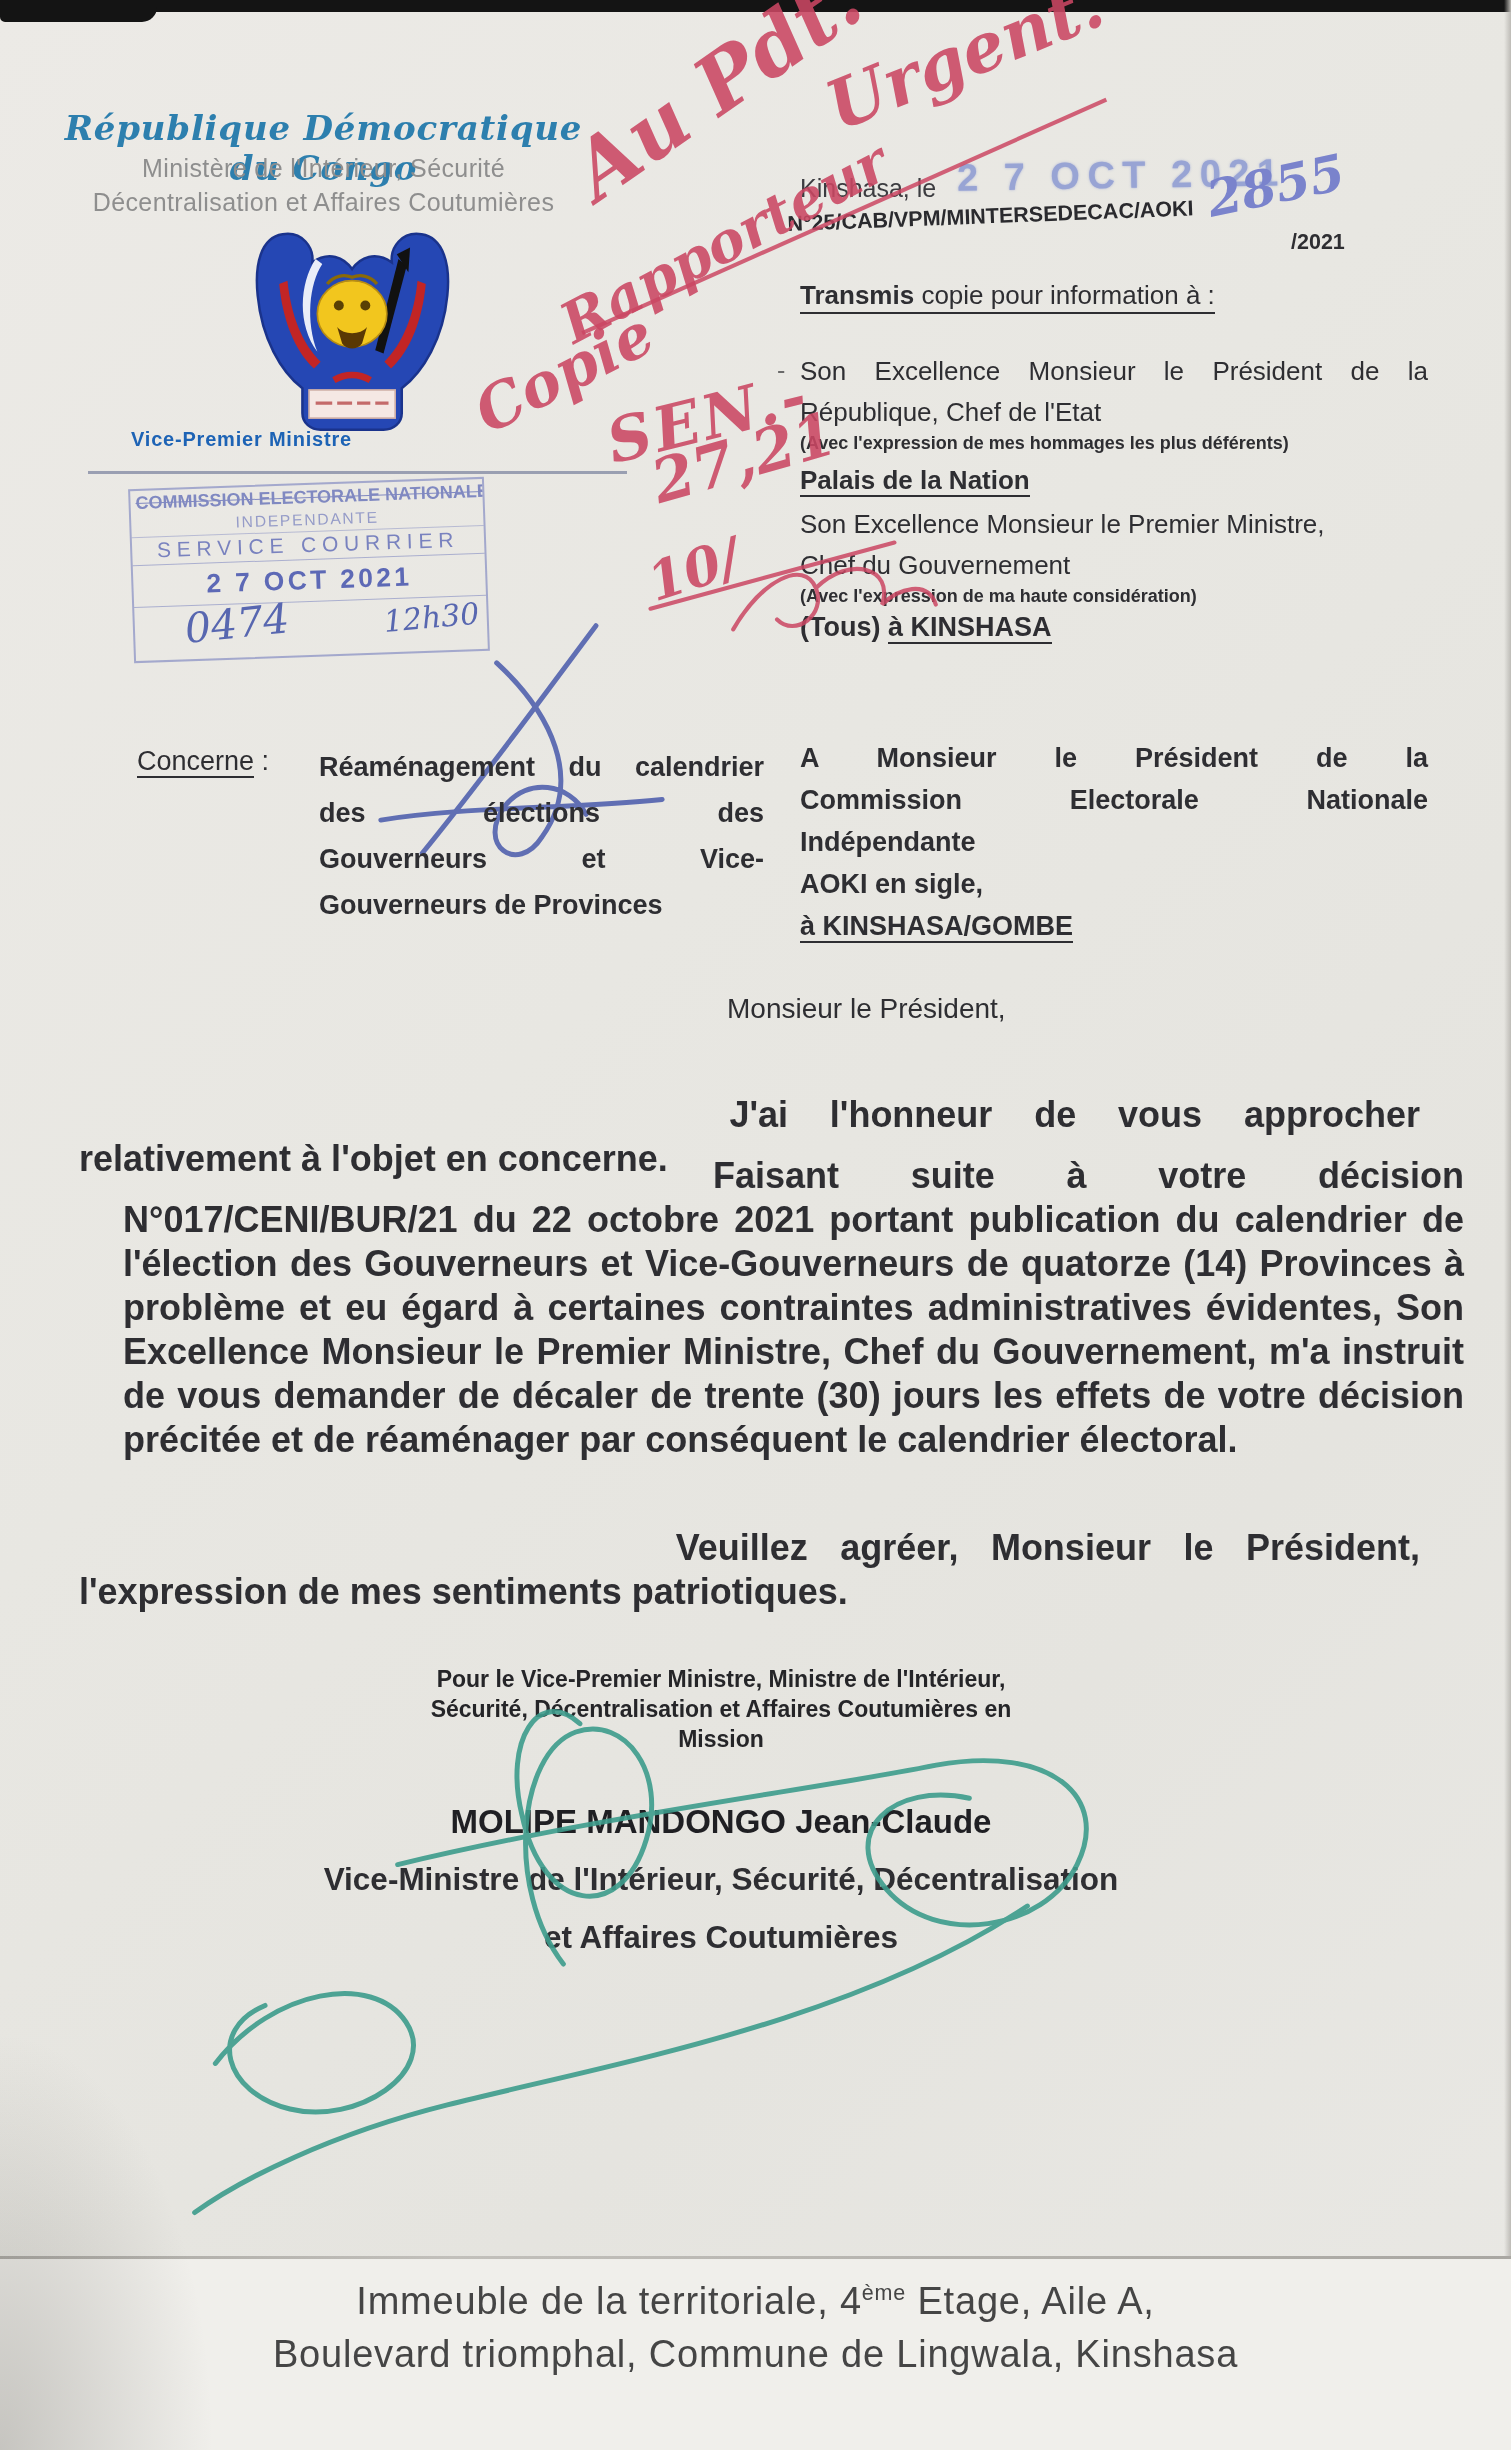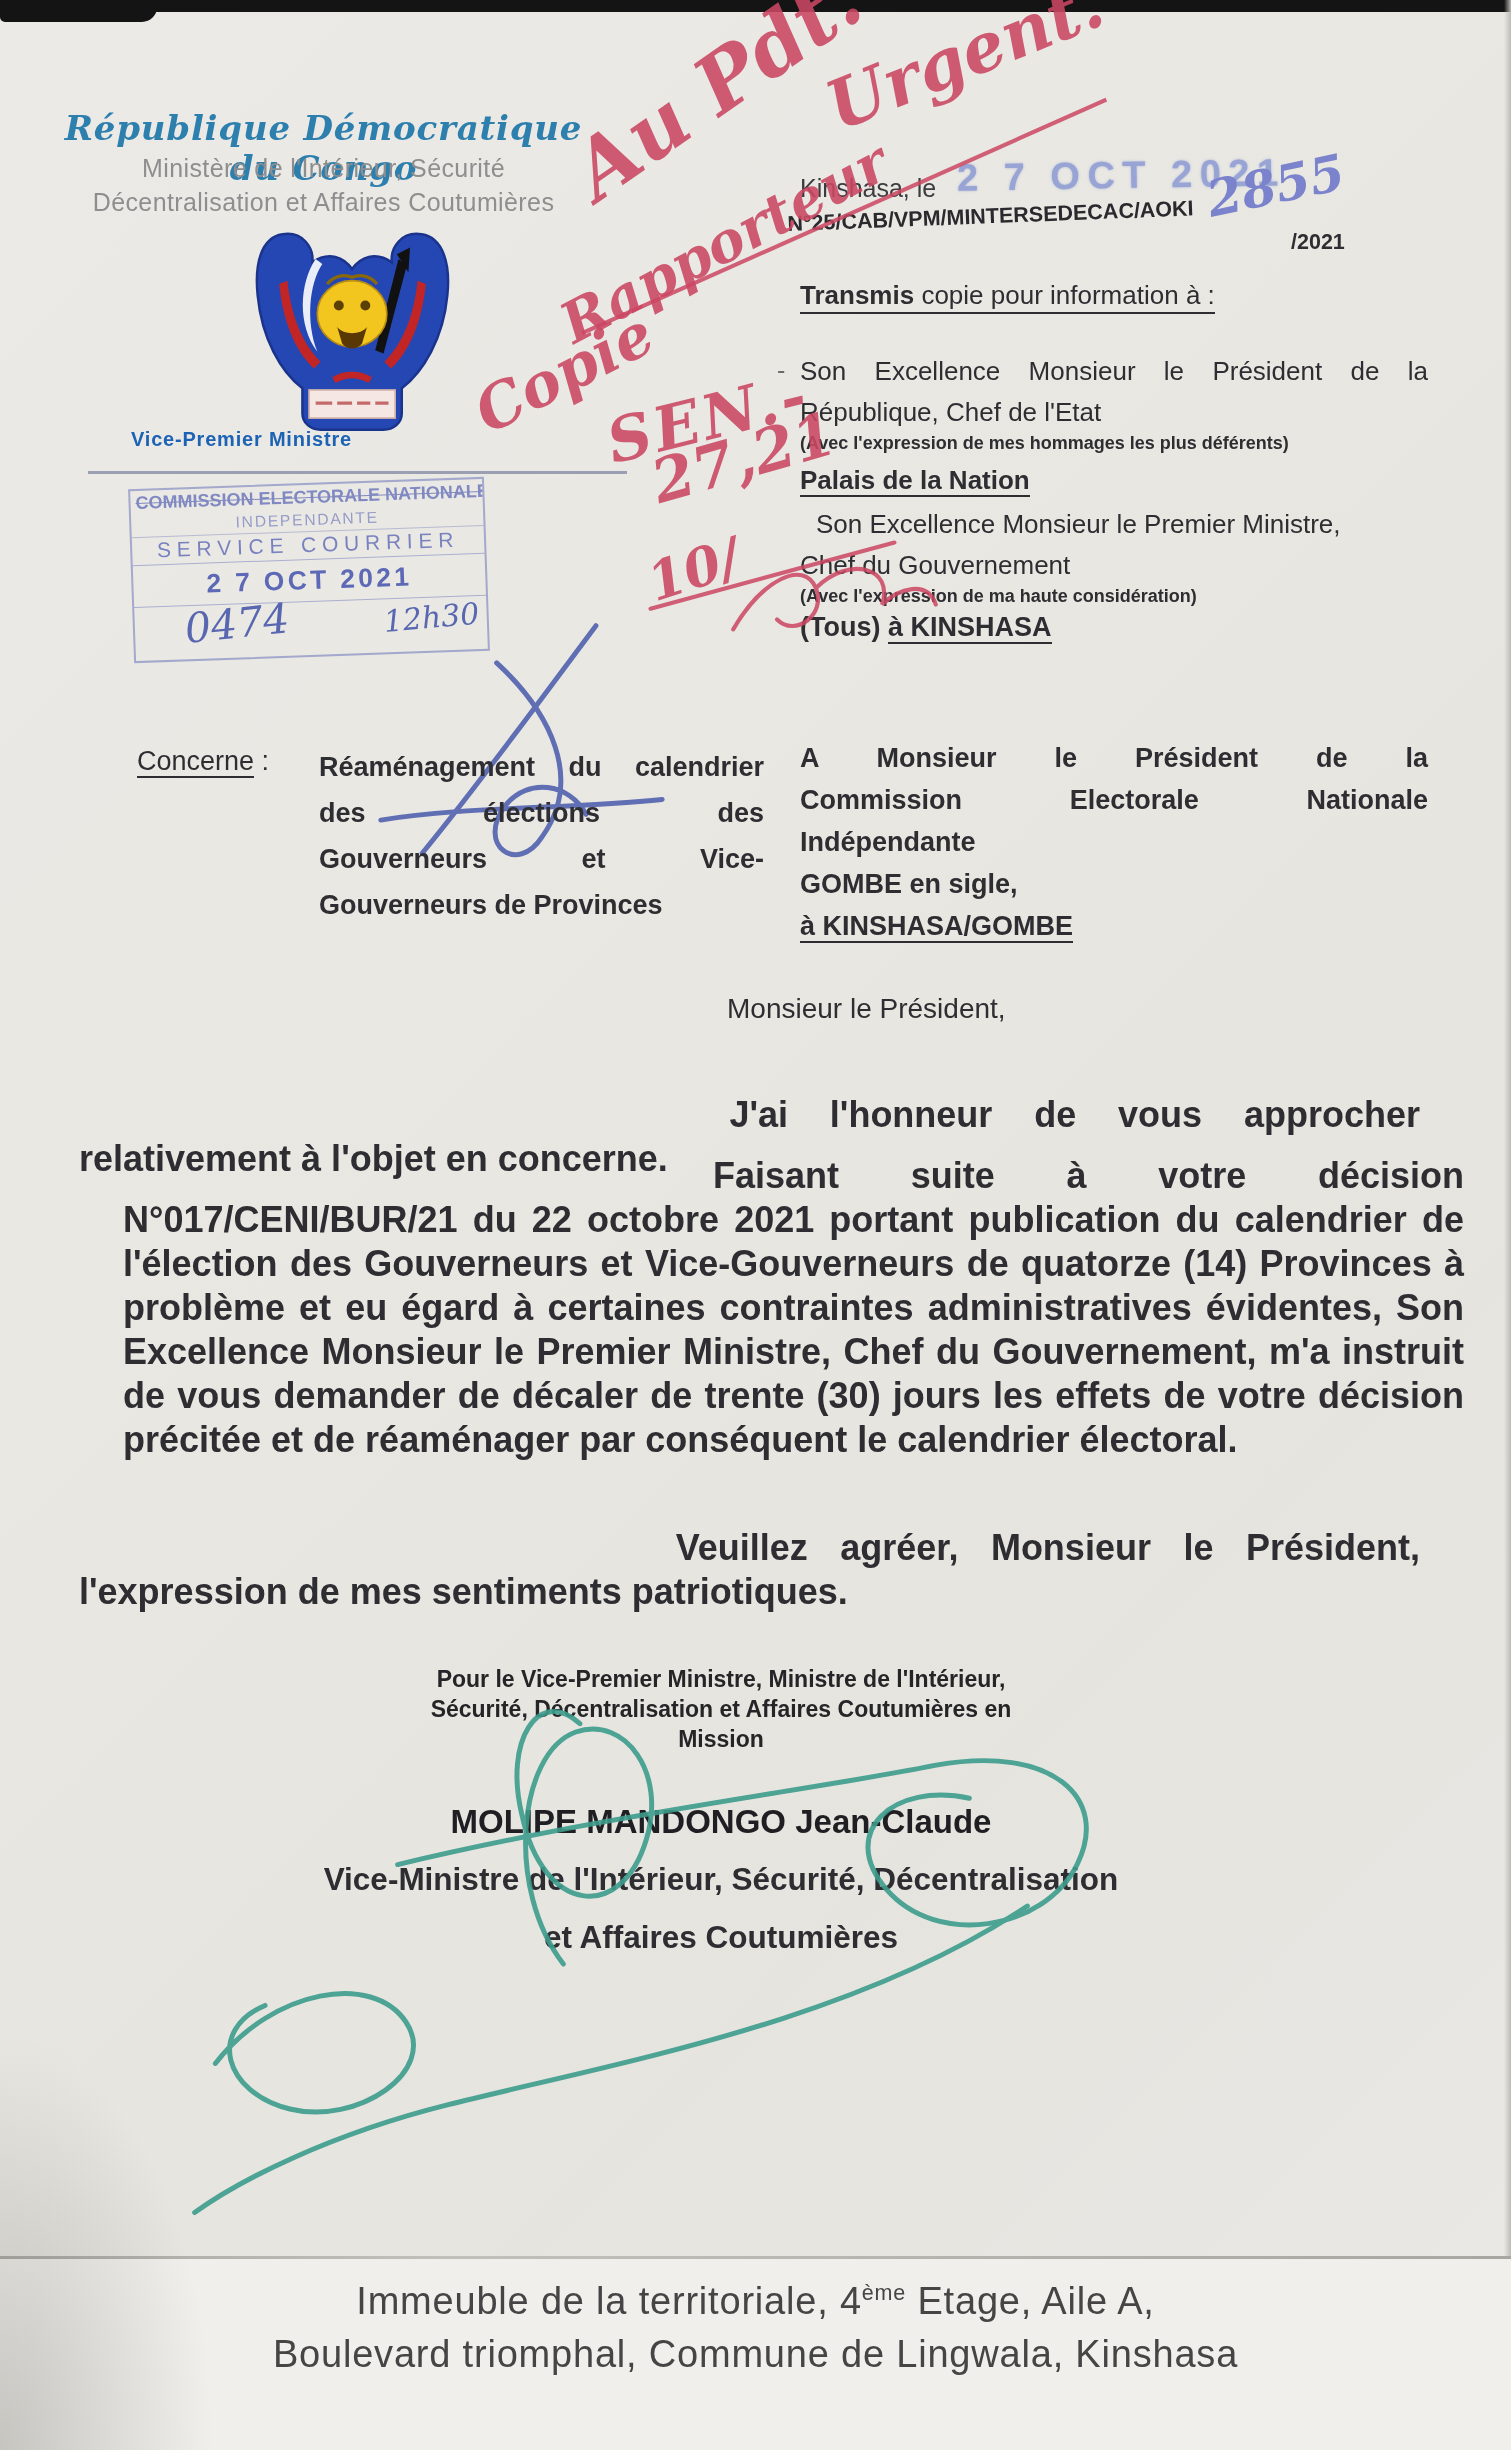--- a/index.html
+++ b/index.html
@@ -164,41 +164,41 @@
   <div class="abs transmis">
     <span class="head"><span class="bold">Transmis</span><span> copie pour information à :</span></span>
   </div>
   <div class="abs dash1">-</div>
 
   <div class="abs rcol" style="top:351px;">
     <div class="jfill">Son Excellence Monsieur le Président de la</div>
     <div>République, Chef de l'Etat</div>
     <div class="note">(Avec l'expression de mes hommages les plus déférents)</div>
     <div style="margin-top:5px;"><span class="bold ul">Palais de la Nation</span></div>
-    <div style="margin-top:3.3px;margin-left:16px;">Son Excellence Monsieur le Premier Ministre,</div>
+    <div style="margin-top:3.3px;">Son Excellence Monsieur le Premier Ministre,</div>
     <div>Chef du Gouvernement</div>
     <div class="note">(Avec l'expression de ma haute considération)</div>
     <div style="font-size:27px;"><span class="bold">(Tous) </span><span class="bold ul">à KINSHASA</span></div>
   </div>
 
   <div class="abs concerne-label">
     <span class="ul">Concerne</span><span> :</span>
   </div>
   <div class="abs subject">
     <div class="jfill">Réaménagement du calendrier</div>
     <div class="jfill">des élections des</div>
     <div class="jfill">Gouverneurs et Vice-</div>
     <div>Gouverneurs de Provinces</div>
   </div>
 
   <div class="abs addr">
     <div class="jfill">A Monsieur le Président de la</div>
     <div class="jfill">Commission Electorale Nationale</div>
     <div>Indépendante</div>
-    <div>GOMBE en sigle,</div>
+    <div>AOKI en sigle,</div>
     <div><span class="ul">à KINSHASA/GOMBE</span></div>
   </div>
 
   <div class="abs salutation">Monsieur le Président,</div>
   <p class="abs para p1">J'ai l'honneur de vous approcher relativement à l'objet en concerne.</p>
   <p class="abs para p2">Faisant suite à votre décision N°017/CENI/BUR/21 du 22 octobre 2021 portant publication du calendrier de l'élection des Gouverneurs et Vice-Gouverneurs de quatorze (14) Provinces à problème et eu égard à certaines contraintes administratives évidentes, Son Excellence Monsieur le Premier Ministre, Chef du Gouvernement, m'a instruit de vous demander de décaler de trente (30) jours les effets de votre décision précitée et de réaménager par conséquent le calendrier électoral.</p>
   <p class="abs para p3">Veuillez agréer, Monsieur le Président, l'expression de mes sentiments patriotiques.</p>
 
   <div class="abs sigcap">
     <div>Pour le Vice-Premier Ministre, Ministre de l'Intérieur,</div>

